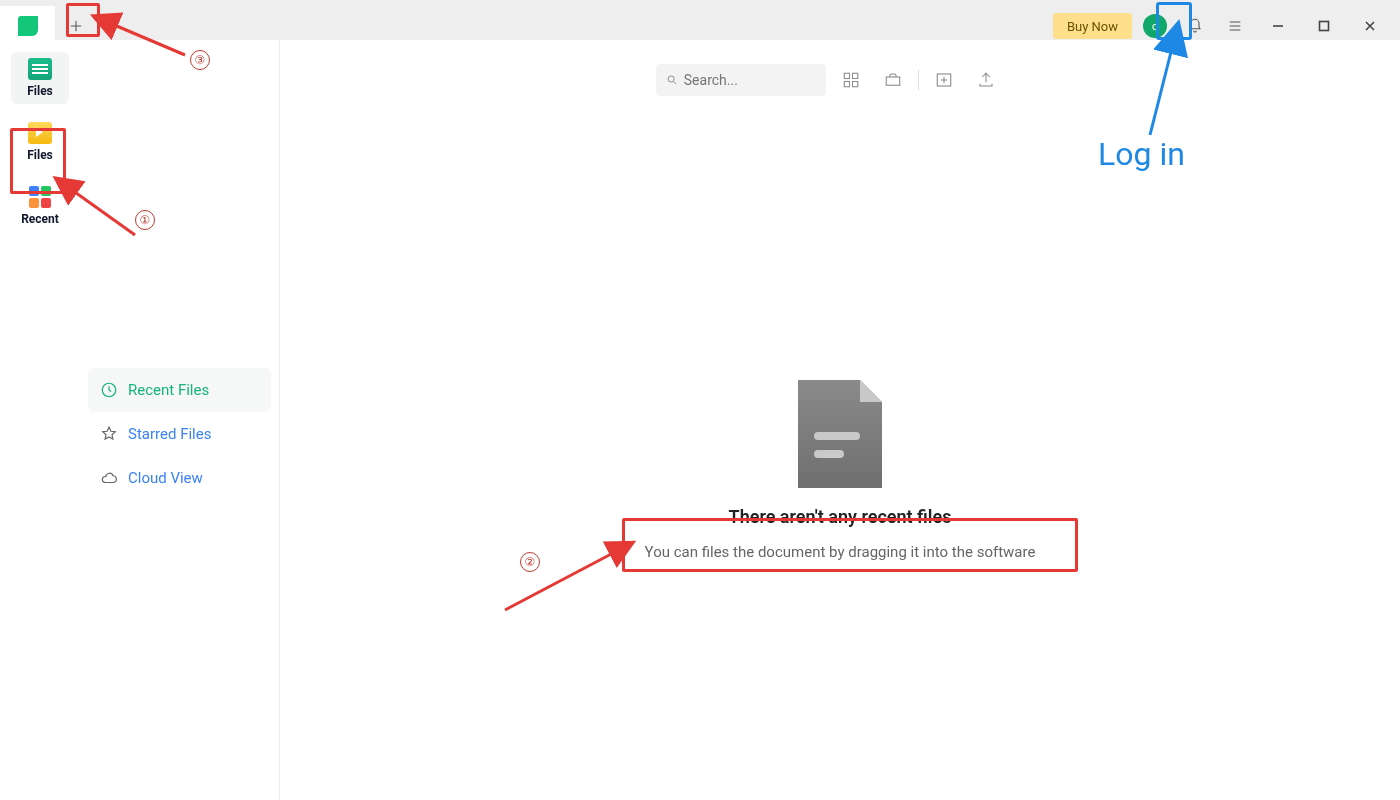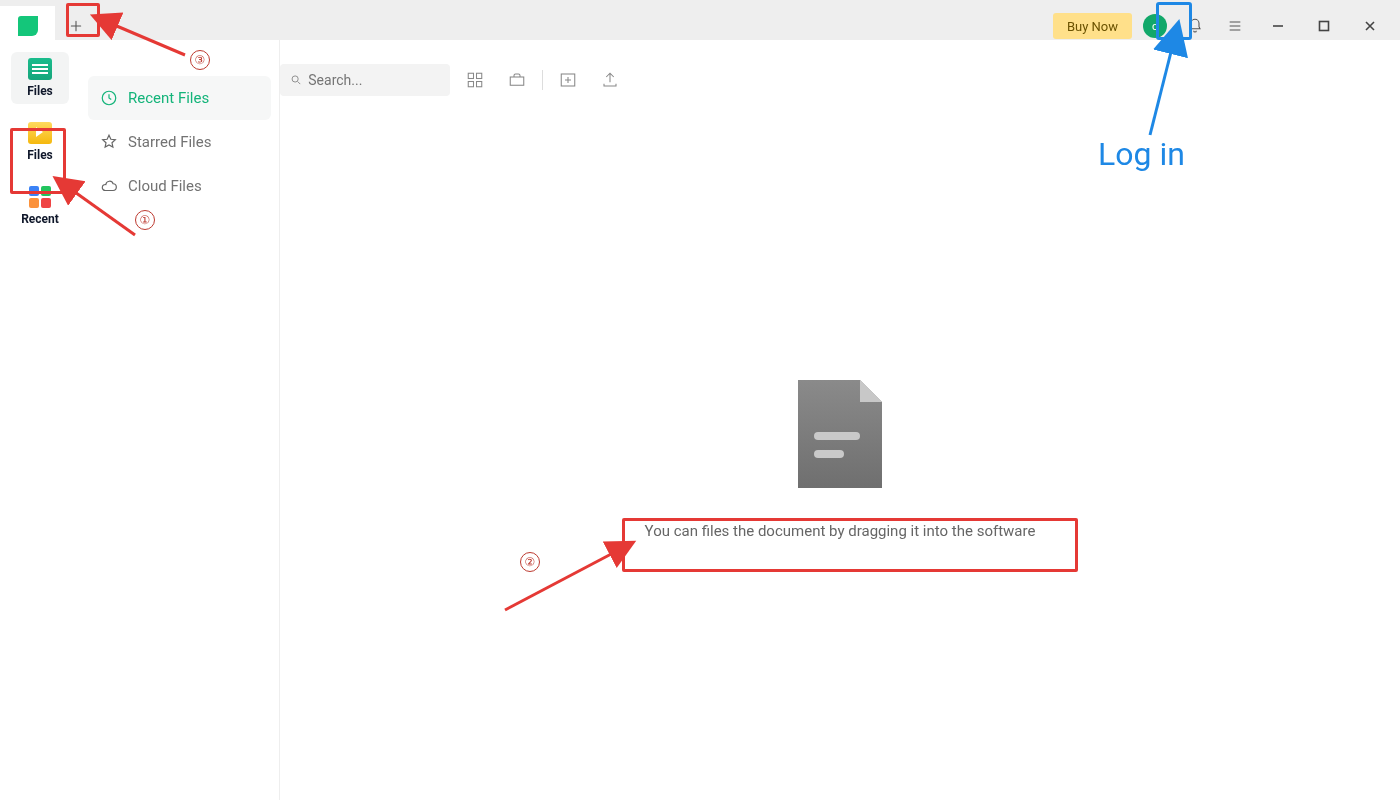--- a/index.html
+++ b/index.html
@@ -85,28 +85,28 @@
   .ic-tools div:nth-child(1){background:#3b82f6;}
   .ic-tools div:nth-child(2){background:#22c55e;}
   .ic-tools div:nth-child(3){background:#fb923c;}
   .ic-tools div:nth-child(4){background:#ef4444;}
 
   
   .sidebar2 {
     position:absolute; left:80px; top:40px; bottom:0; width:200px;
     background:#fff; border-right:1px solid #eee;
     padding: 36px 8px 8px 8px;
-    display:flex; flex-direction:column;
+    display:flex; flex-direction:column;justify-content:center;
   }
   .sb-item {
     height: 44px;
     display:flex; align-items:center; gap:10px;
     padding: 0 12px;
     border-radius:6px;
-    color:#737373; font-size:15px;
+    color:#3b82f6; font-size:15px;
     cursor:pointer;
   }
   .sb-item.active { background:#f6f7f7; color:#14b47a; }
   .sb-item.active svg { stroke:#14b47a; }
   .sb-item svg { width:18px; height:18px; stroke:#666; fill:none; stroke-width:1.6;}
   .sidebar-footer {
     margin-top:auto;
     padding: 8px 10px 8px 10px;
   }
   .storage-row { display:flex; align-items:center; gap:8px; font-size:13px; color:#666;}
@@ -115,21 +115,21 @@
   .prog { height:4px; background:#eaeaea; border-radius:2px; margin-top:6px; overflow:hidden;}
   .prog > div{ height:100%; width:3%; background:#14b47a;}
 
   
   .main {
     position:absolute; left:280px; right:0; top:40px; bottom:0;
     background:#fff;
   }
   .main-top {
     height: 80px;
-    display:flex; align-items:center; justify-content:flex-start;
+    display:flex; align-items:center; justify-content:center;
     gap: 8px;
     padding: 0 22px 0 0;
   }
   .search {
     width: 170px; height: 32px;
     background:#f3f3f3; border-radius:4px;
     display:flex; align-items:center; gap:6px; padding:0 10px;
     color:#888; font-size:14px;
   }
   .search svg { width:14px;height:14px; stroke:#888; fill:none; stroke-width:1.8;}
@@ -258,21 +258,21 @@
   <div class="sb-item">
     <svg viewBox="0 0 24 24">
         <path d="M12 3l2.5 5.4 5.9.6-4.4 4 1.2 5.8L12 16l-5.2 2.8 1.2-5.8L3.6 9l5.9-.6Z"></path>
       </svg>
     <span>Starred Files</span>
   </div>
   <div class="sb-item">
     <svg viewBox="0 0 24 24">
         <path d="M7 18a4 4 0 1 1 .8-7.93A5 5 0 0 1 17.5 9 3.5 3.5 0 0 1 17 18Z"></path>
       </svg>
-    <span>Cloud Files</span>
+    <span>Cloud View</span>
   </div>
 
 </div>
 
 <div class="main">
   <div class="main-top">
     <div class="search">
       <svg viewBox="0 0 24 24">
           <circle cx="10" cy="10" r="6"></circle>
           <path d="M20 20l-5-5"></path>
@@ -306,20 +306,21 @@
           <path d="M4 17v3h16v-3"></path>
         </svg>
     </div>
   </div>
 
   <div class="empty">
     <div class="doc-icon">
       <div class="corner2"></div>
         <div class="corner"></div>
     </div>
+    <div class="empty-title">There aren't any recent files</div>
     <div class="empty-sub">You can files the document by dragging it into the software</div>
   </div>
 </div>
 
 <div class="anno">
 
   <div class="redbox" style="left:66px; top:3px; width:34px; height:34px;"></div>
   <div class="redbox" style="left:10px; top:128px; width:56px; height:66px;"></div>
   <div class="redbox" style="left:622px; top:518px; width:456px; height:54px;"></div>
 

